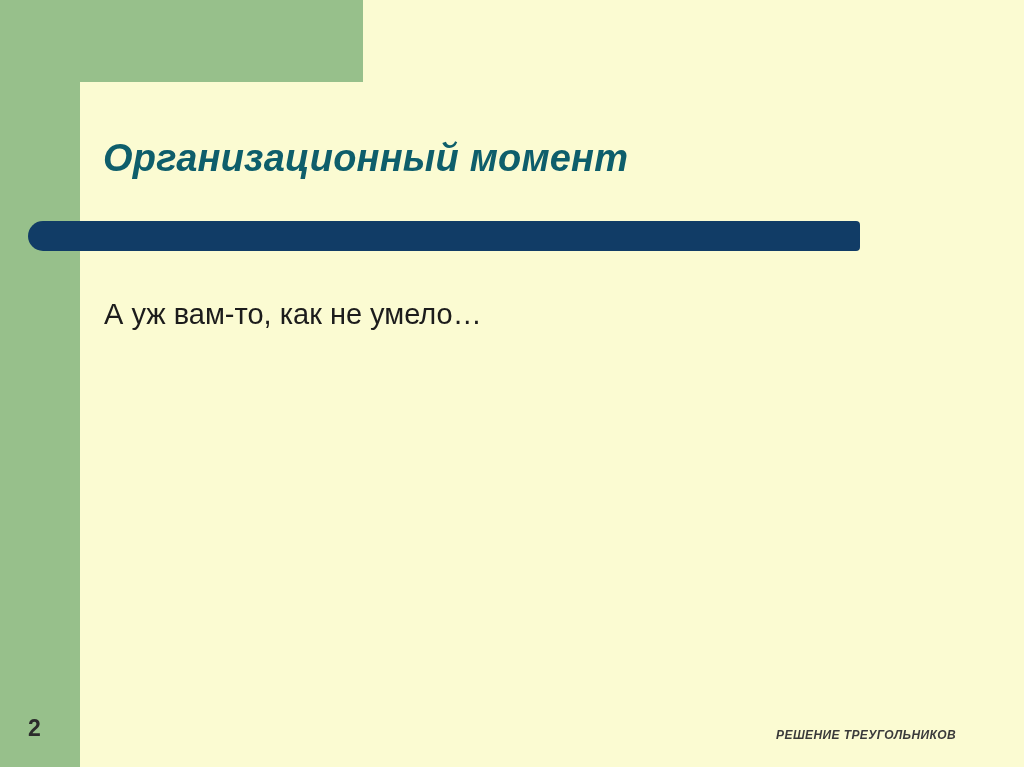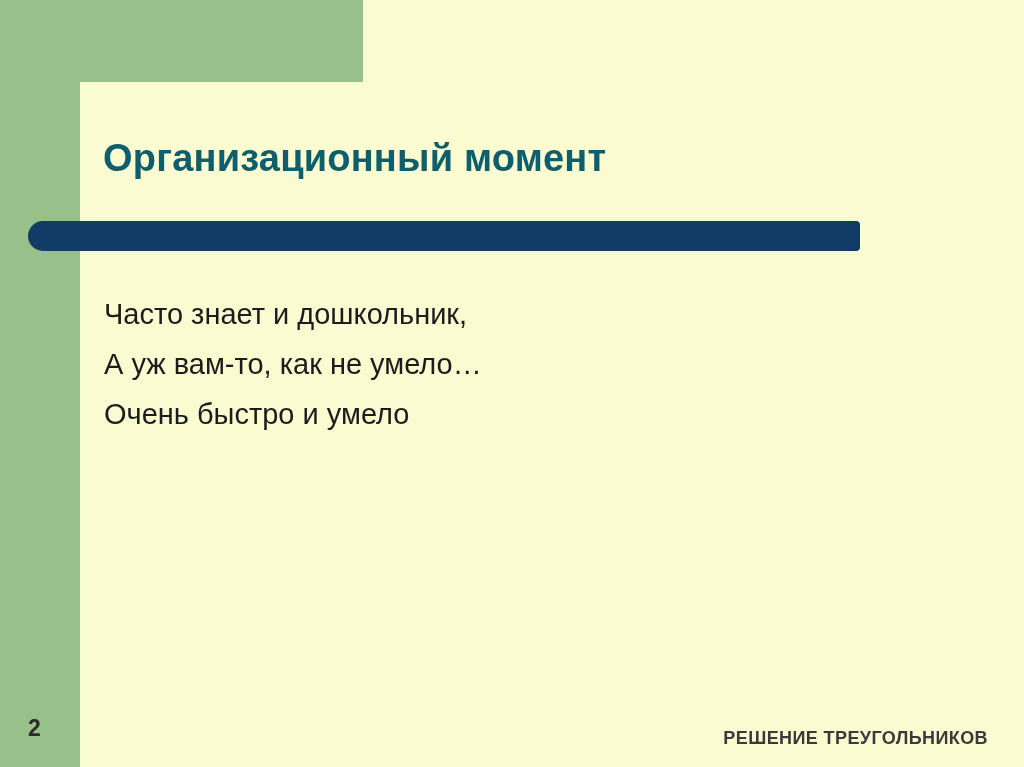--- a/index.html
+++ b/index.html
@@ -37,20 +37,21 @@
   .title {
     position: absolute;
     left: 103px;
     top: 138px;
     width: 800px;
     font-size: 38px;
     font-weight: bold;
     color: #0e5e6b;
     letter-spacing: 0.2px;
     line-height: 1.1;
+    font-style: italic;
   }
   
   .rule {
     position: absolute;
     left: 28px;
     top: 221px;
     width: 832px;
     height: 30px;
     background: #113c66;
     border-radius: 15px 4px 4px 15px;
@@ -77,43 +78,42 @@
     font-weight: bold;
     color: #2b2b2b;
   }
   
   .footer {
     position: absolute;
     left: 0;
     top: 728px;
     width: 1024px;
     text-align: right;
-    padding-right: 36px;
+    padding-right: 68px;
     box-sizing: border-box;
-    font-size: 18px;
+    font-size: 12px;
     font-weight: bold;
     color: #3a3a3a;
     letter-spacing: 0.4px;
+    font-style: italic;
   }
 </style>
 </head>
 <body>
 
 <div class="slide">
 
   <div class="green-band"></div>
   <div class="green-top"></div>
 
   <div class="title">Организационный момент</div>
 
   <div class="rule"></div>
 
   <div class="body-text">
-    <div class="line">Часто знает и дошкольник,</div>
     <div class="line">А уж вам-то, как не умело…</div>
-    <div class="line">Очень быстро и умело</div>
   </div>
 
   <div class="slide-number">2</div>
 
   <div class="footer">РЕШЕНИЕ ТРЕУГОЛЬНИКОВ</div>
 
 </div>
 
 </body></html>

